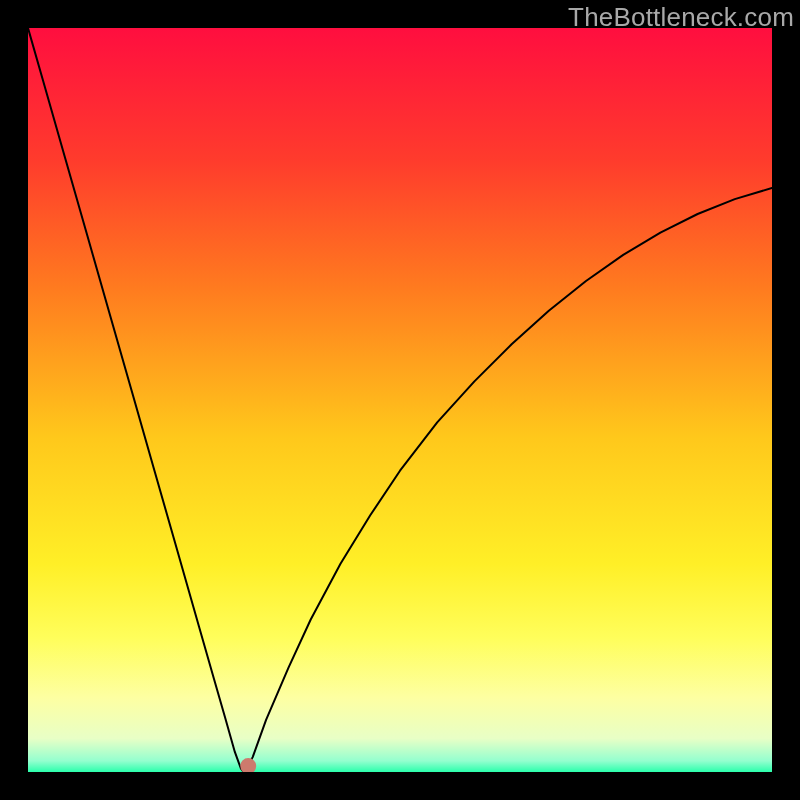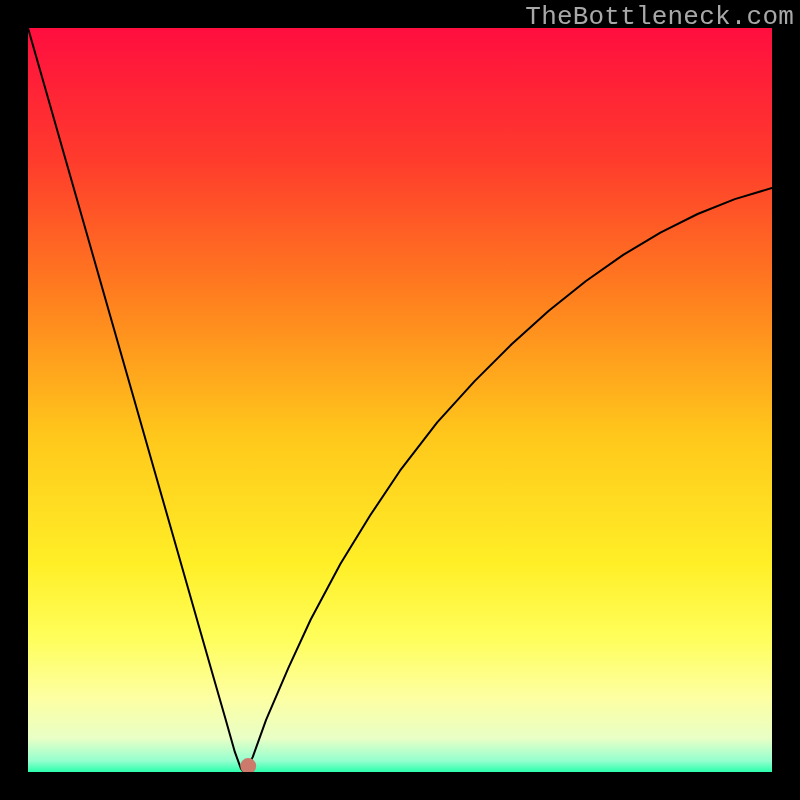--- a/index.html
+++ b/index.html
@@ -23,21 +23,21 @@
     left: 28px;
     top: 28px;
     width: 744px;
     height: 744px;
     overflow: hidden;
   }
   .watermark {
     position: absolute;
     top: 2px;
     right: 6px;
-    font-family: Liberation Mono, monospace;
+    font-family: Liberation Sans, sans-serif;
     font-size: 26px;
     color: #a8a8a8;
     letter-spacing: 0.2px;
     pointer-events: none;
   }
   svg {
     display: block;
   }
 </style>
 </head>

